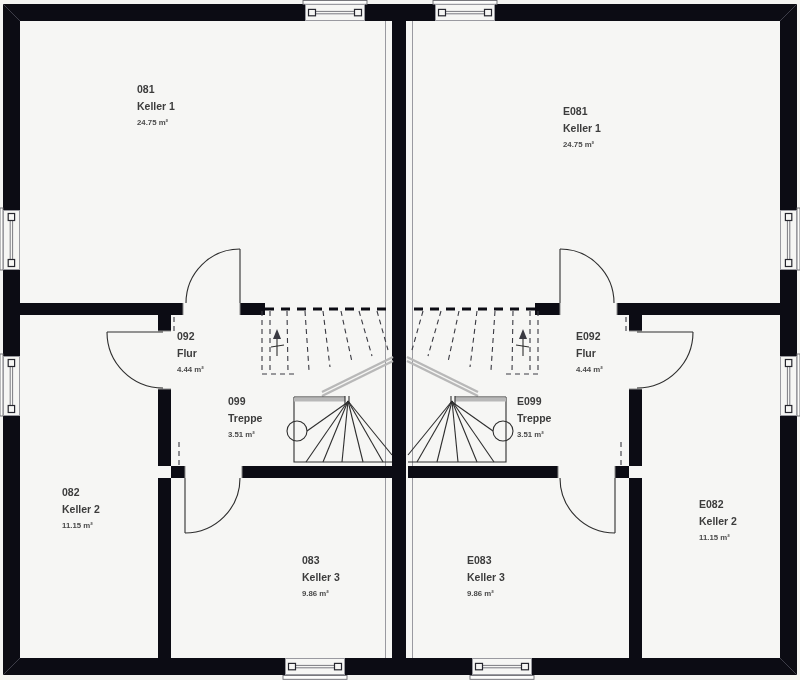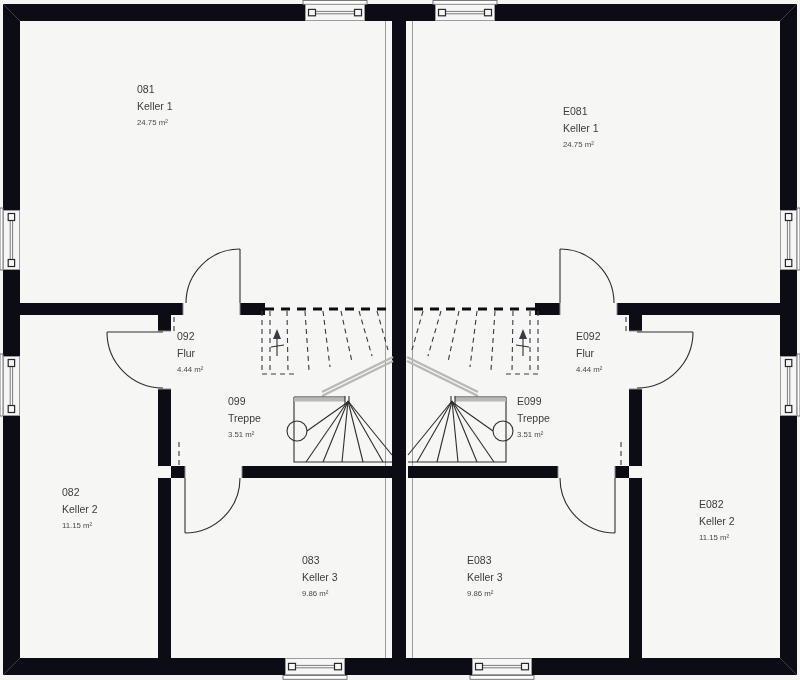--- a/index.html
+++ b/index.html
@@ -1,20 +1,20 @@
 <!DOCTYPE html>
 <html style="--wall: #0c0c14; --floor: #f6f6f4; --bg: #f4f4f2; --line: #2e2e2e; --muted: #b8b8b8; --text: #3c3c3c;"><head>
 <meta charset="utf-8">
 <style>
   :root{
     --wall:#0c0c14; --floor:#f6f6f4; --bg:#f4f4f2; --line:#2e2e2e;
     --muted:#b8b8b8; --jamb:#8a8a8a; --text:#3c3c3c;
   }
   html,body{margin:0;padding:0;background:var(--bg);}
-  .stage{width:800px;height:680px;position:relative;}
+  .stage{width:800px;height:680px;position:relative;font-weight:bold;}
   svg{display:block;}
   .wall{fill:var(--wall);stroke:none;}
   .wall-dash{stroke:var(--wall);stroke-width:3;stroke-dasharray:9 7;fill:none;}
   .door-line{stroke:var(--line);stroke-width:1.1;fill:none;}
   .stair-line{stroke:var(--line);stroke-width:1.1;fill:none;}
   .stair-dash{stroke:#3a3a42;stroke-width:1.1;stroke-dasharray:5 4;fill:none;}
   .gray-line{stroke:var(--muted);fill:none;}
   .jamb{stroke:var(--jamb);stroke-width:1;fill:none;}
   .miter{stroke:#4a4a55;stroke-width:0.8;fill:none;}
   .sep{stroke:#9a9aa0;stroke-width:1;fill:none;}

